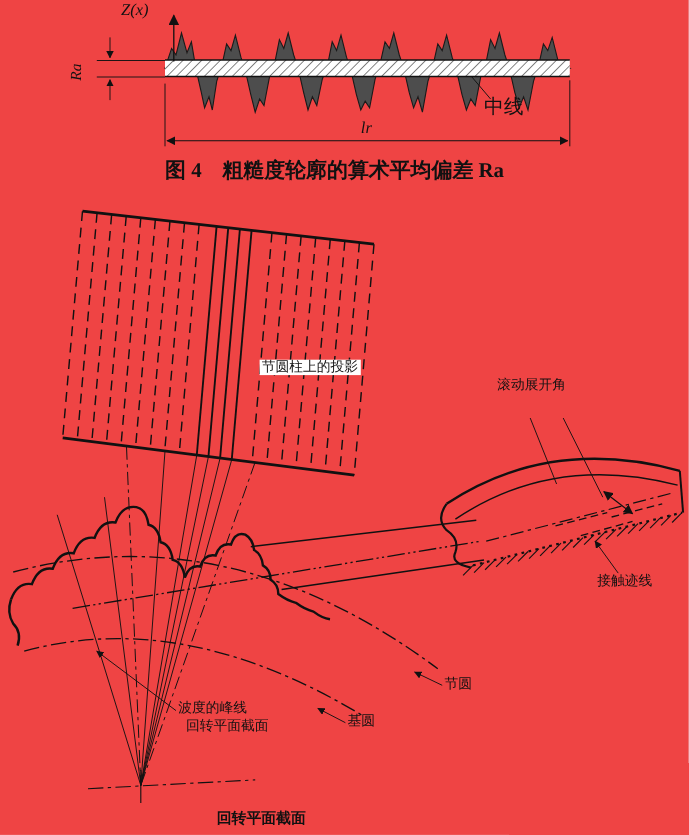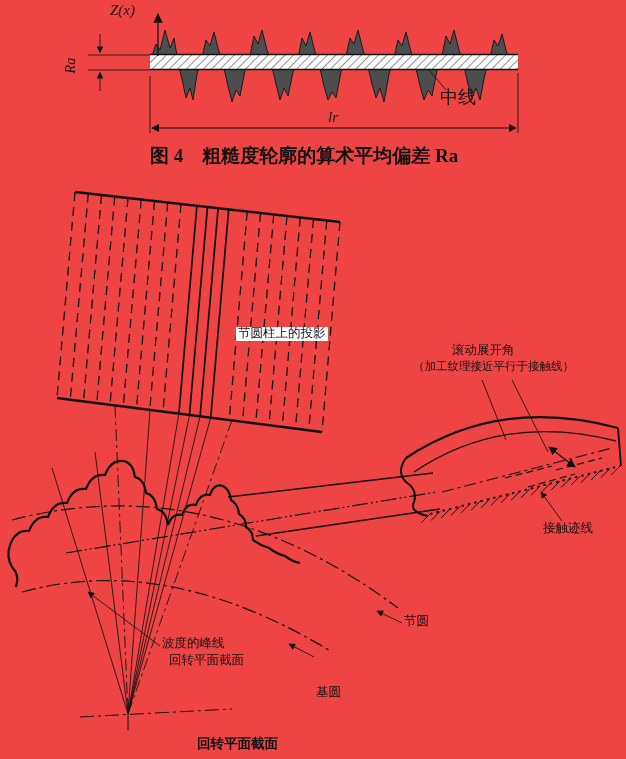--- a/index.html
+++ b/index.html
@@ -169,21 +169,20 @@
 </svg>
 
 <div class="lbl serif-it" style="left:110px;top:2px;">Z(x)</div>
 <div class="lbl serif-it rot" style="left:78px;top:58px;font-size:14px;">Ra</div>
 <div class="lbl" style="left:440px;top:88px;font-size:18px;">中线</div>
 <div class="lbl serif-it" style="left:328px;top:109px;">lr</div>
 <div class="lbl caption" style="left:150px;top:146px;width:300px;text-align:center;">图 4　粗糙度轮廓的算术平均偏差 Ra</div>
 
 <div class="lbl masked" style="left:236px;top:293px;">节圆柱上的投影</div>
 <div class="lbl" style="left:452px;top:344px;">滚动展开角</div>
-<div class="lbl small" style="left:413px;top:360px;">（加工纹理接近平行于接触线）</div>
 <div class="lbl bold" style="left:543px;top:522px;">接触迹线</div>
 <div class="lbl bold" style="left:404px;top:615px;">节圆</div>
-<div class="lbl bold" style="left:316px;top:649px;margin-top:37px;">基圆</div>
+<div class="lbl bold" style="left:316px;top:649px;">基圆</div>
 <div class="lbl" style="left:162px;top:637px;">波度的峰线</div>
 <div class="lbl" style="left:169px;top:654px;">回转平面截面</div>
 <div class="lbl caption2" style="left:197px;top:737px;">回转平面截面</div>
 
 </div>
 
 </body></html>

